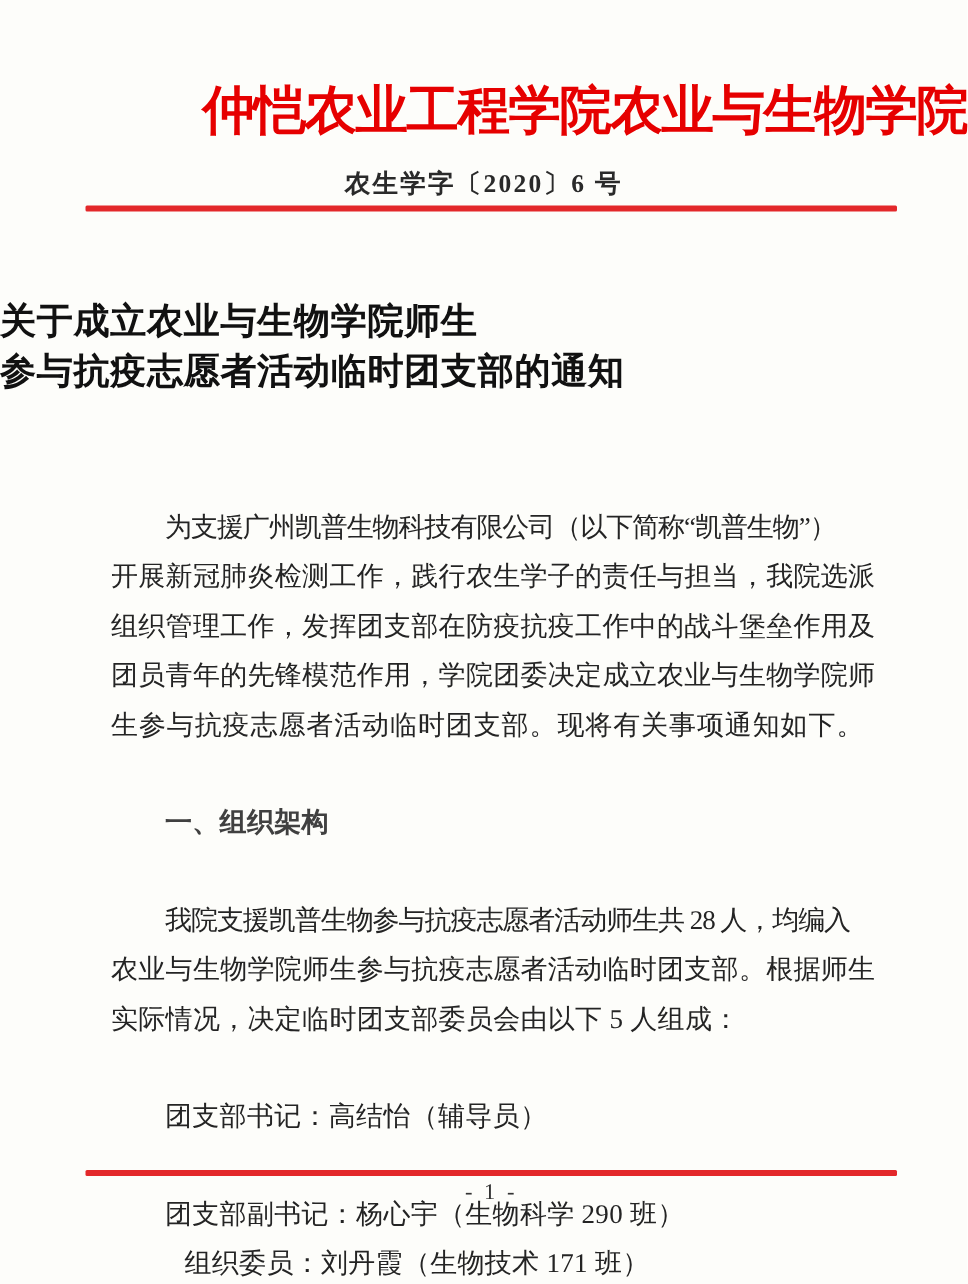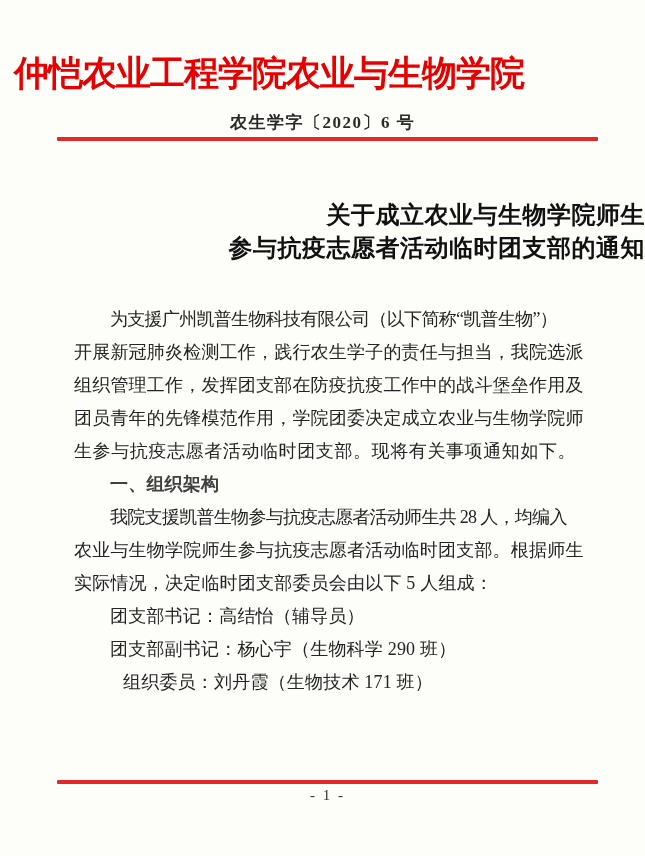--- a/index.html
+++ b/index.html
@@ -14,21 +14,21 @@
     background: var(--paper, #fdfdfa);
     font-family: "Liberation Serif", "DejaVu Serif", serif;
     color: var(--ink, #222222);
     overflow: hidden;
   }
   .institution {
     position: absolute;
     top: 50px;
     left: 0;
     right: 0;
-    text-align: left;
+    text-align: right;
     font-size: 35px;
     font-weight: 700;
     letter-spacing: -1px;
     color: var(--red, #e60000);
     white-space: nowrap;
     padding-left: 14px;
   }
   .doc-number {
     position: absolute;
     top: 111px;
@@ -48,41 +48,41 @@
     background: var(--rule, #e3282a);
     border-radius: 1px;
   }
   .rule-top { top: 137px; }
   .rule-bottom { top: 780px; }
   .notice-title {
     position: absolute;
     top: 199px;
     left: 0;
     right: 0;
-    text-align: right;
+    text-align: left;
     font-size: 24px;
     line-height: 33px;
     font-weight: 700;
     letter-spacing: 0.5px;
     color: #111111;
   }
   .doc-body {
     position: absolute;
     top: 303px;
     left: 74px;
     width: 506px;
     font-size: 18px;
     line-height: 33px;
     letter-spacing: 0.2px;
     color: #242424;
   }
   .doc-body .line {
     white-space: nowrap;
   }
-  .indent      { text-indent: 36px; }
+  .indent      { text-indent: 36px; margin-top: 32px; }
   .indent-more { text-indent: 49px; }
   .tight       { letter-spacing: -0.7px; }
   .wide        { letter-spacing: 0.6px; }
   .heading {
     font-family: Liberation Sans, sans-serif;
     font-weight: 700;
     color: #404040;
   }
   .page-number {
     position: absolute;

